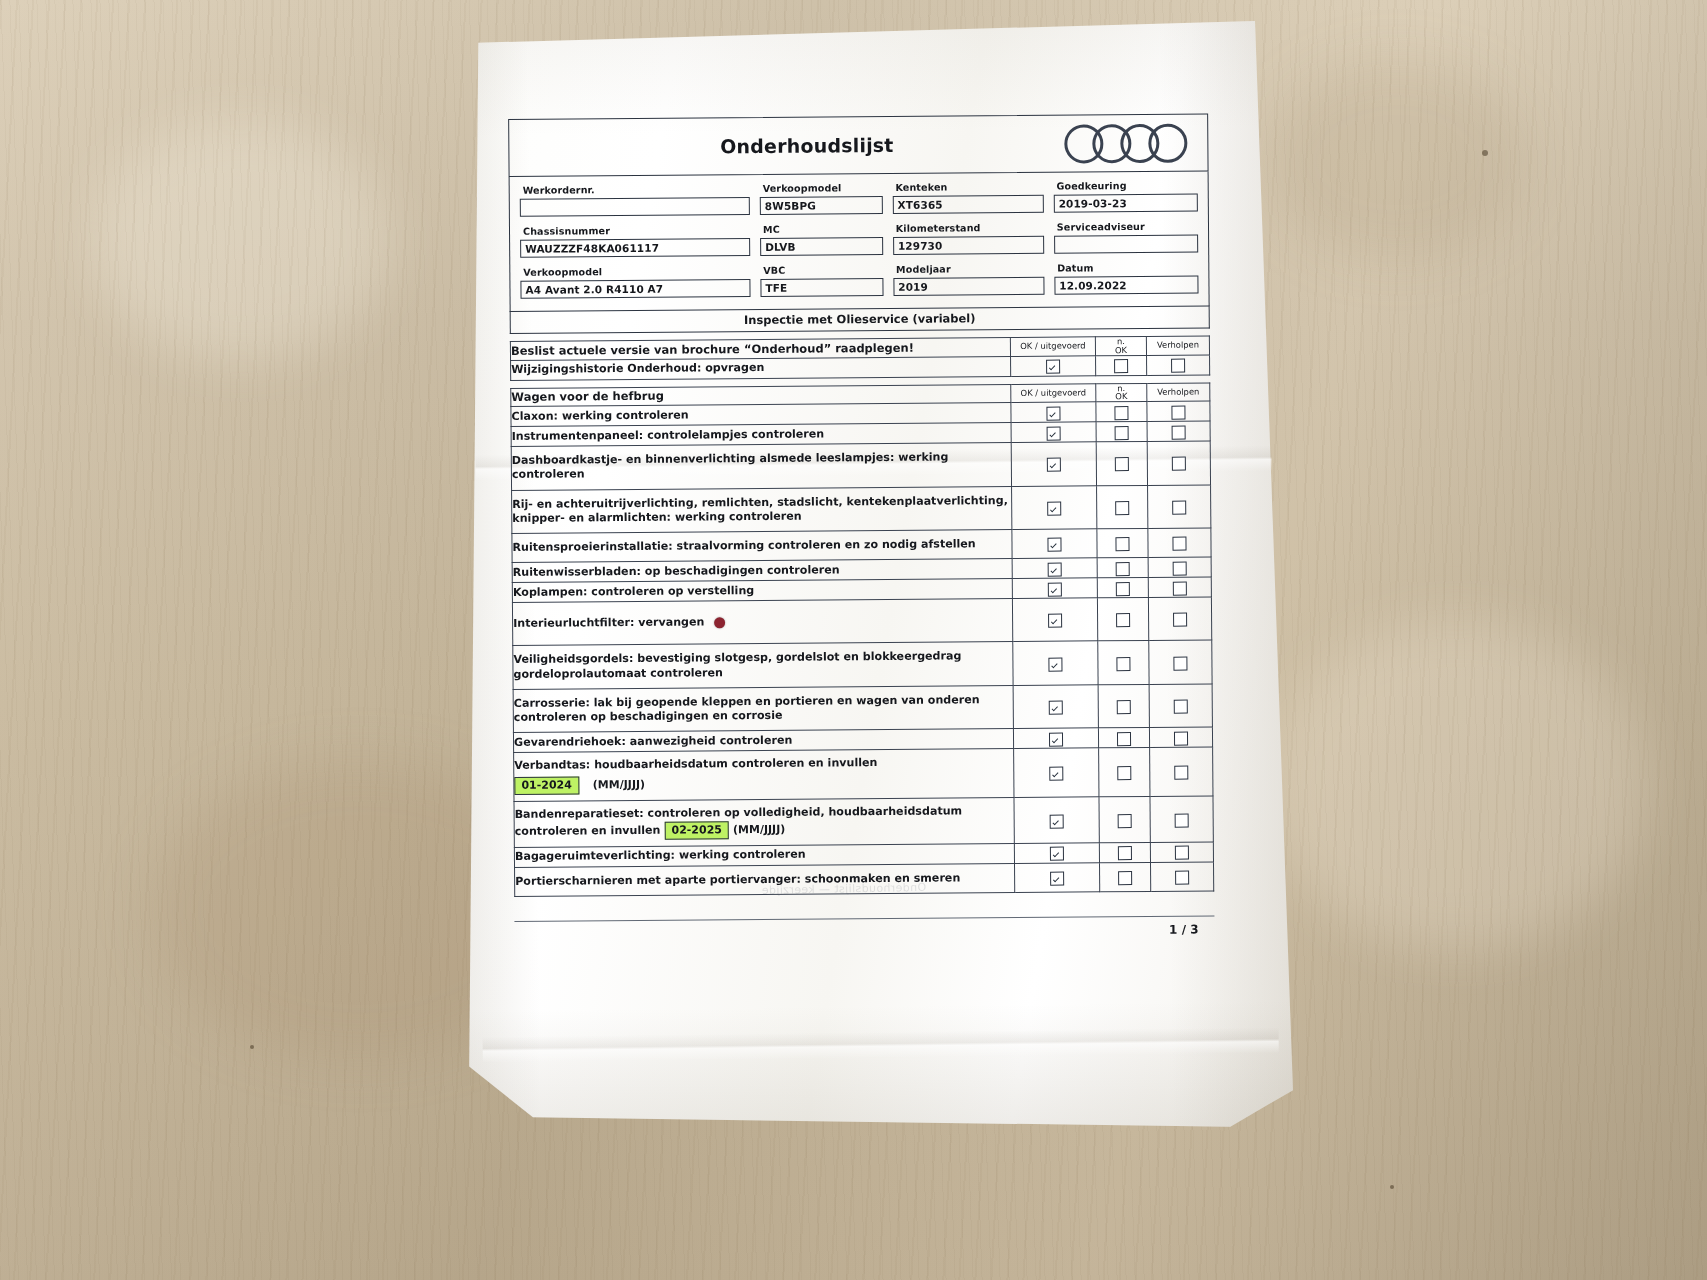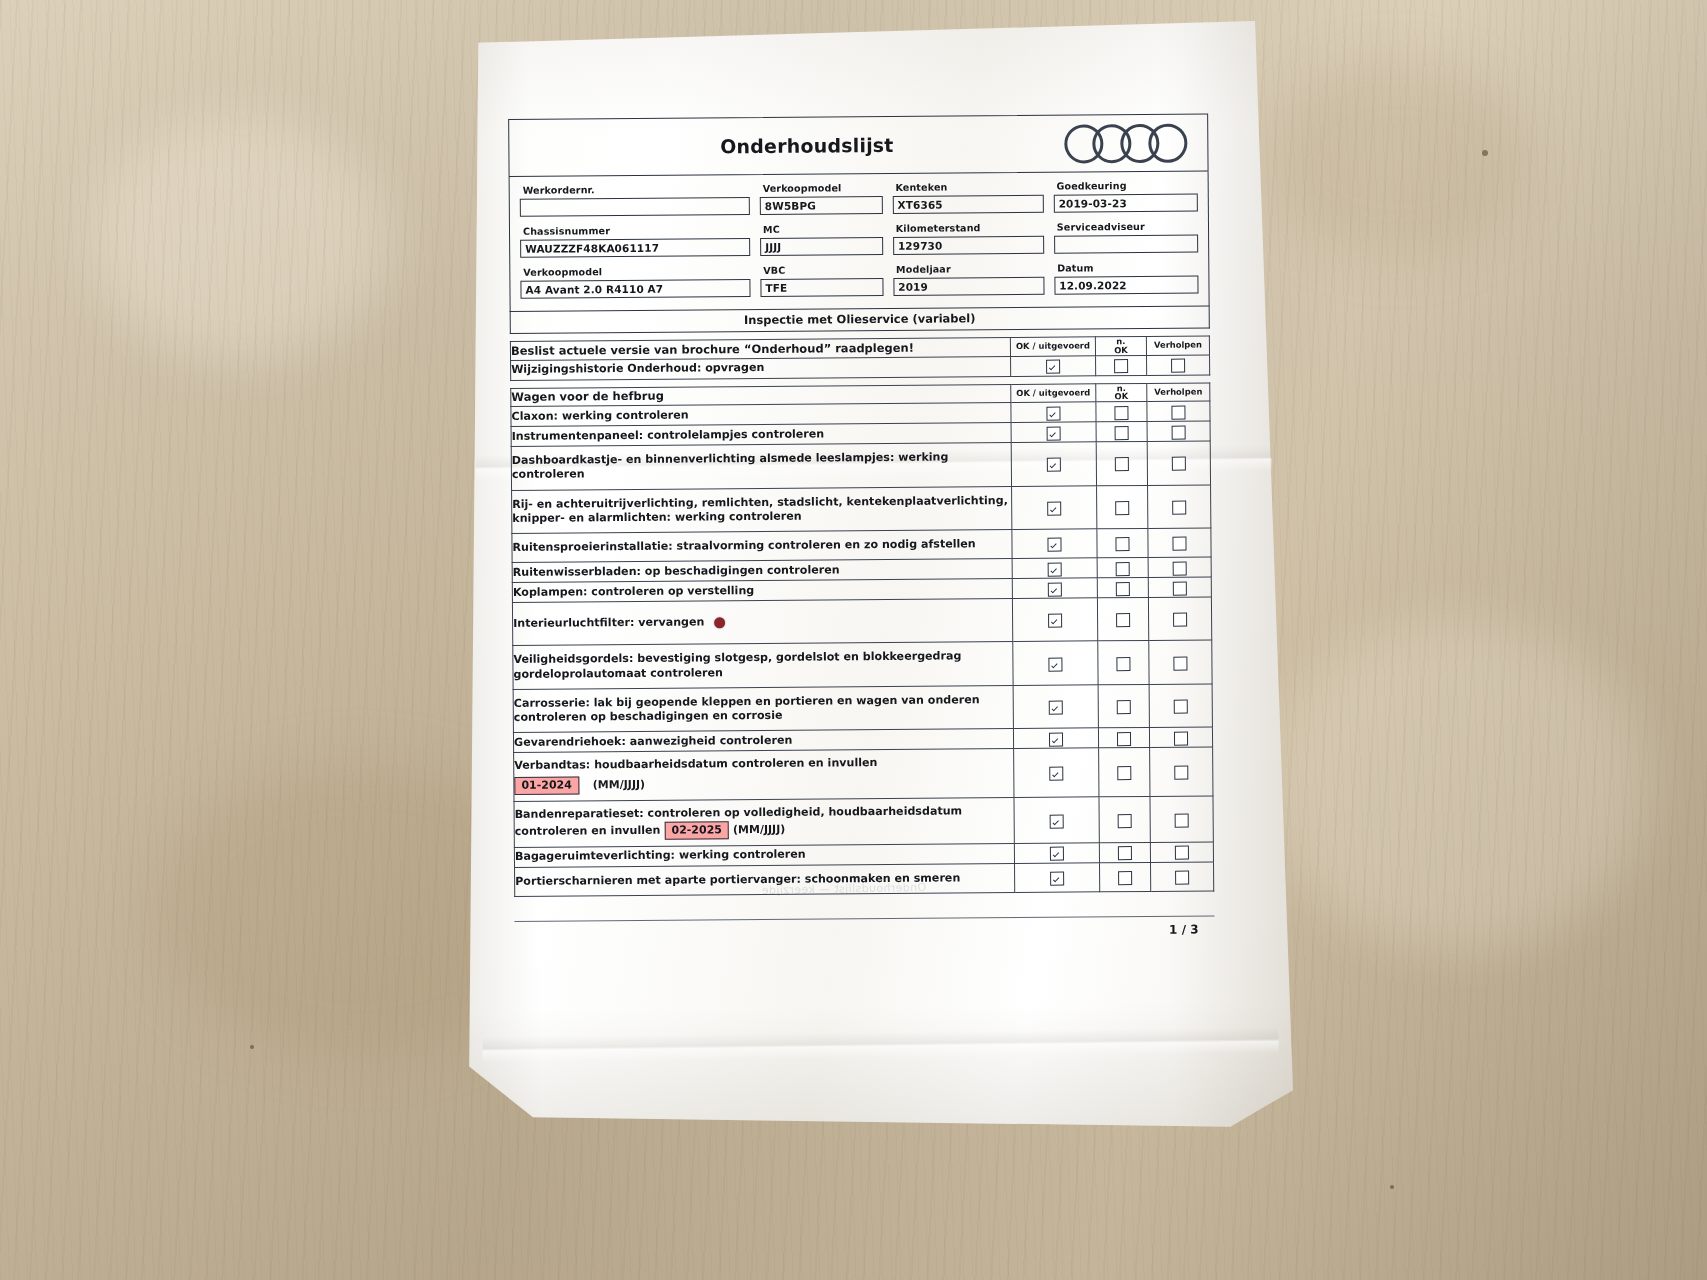--- a/index.html
+++ b/index.html
@@ -98,38 +98,38 @@
   .gap{height:7px;}
 
   
   table.cl{border-collapse:collapse;width:100%;table-layout:fixed;}
   table.cl td,table.cl th{border:1.1px solid #3a4250;padding:0;}
   .col-ok{width:84px;}
   .col-nok{width:50px;}
   .col-ver{width:62px;border-radius:6px;}
 
   .hdr-txt{font-size:11.5px;font-weight:bold;padding:4px 6px 4px 44px;}
-  .hdr-small{font-size:8.4px;font-weight:bold;text-align:center;padding:3px 2px;line-height:1.05;margin-left:45px;}
+  .hdr-small{font-size:8.4px;font-weight:normal;text-align:center;padding:3px 2px;line-height:1.05;margin-left:45px;}
 
   .item{font-size:11.1px;font-weight:bold;padding:4px 6px 4px 44px;line-height:1.28;}
   .item.tall{padding-top:7px;padding-bottom:7px;}
   .mark{text-align:center;vertical-align:middle;}
 
   .cb{
     display:inline-block;width:12px;height:12px;border:1.1px solid #2b3340;
     position:relative;background:#fff;vertical-align:middle;
   }
   .cb.checked:after{
     content:"";position:absolute;left:2px;top:5px;width:5px;height:2px;
     border-left:1.6px solid #26303c;border-bottom:1.6px solid #26303c;
     transform:rotate(-45deg);
   }
   .inlinefield{
     display:inline-block;border:1.1px solid #2b3340;font-size:11px;font-weight:bold;
-    padding:1px 6px;margin:0 4px;vertical-align:baseline;background:#fca5a5;
+    padding:1px 6px;margin:0 4px;vertical-align:baseline;background:#bef264;
   }
   .dot{
     display:inline-block;width:11px;height:11px;border-radius:50%;
     background:#8c2430;margin-left:10px;vertical-align:middle;
     box-shadow:0 0 2px rgba(0,0,0,.35);
   }
   .footer{
     margin-top:24px;border-top:1.1px solid #606874;padding-top:6px;
     text-align:right;font-size:12px;font-weight:bold;padding-right:16px;
   }
@@ -194,21 +194,21 @@
         </div>
       </div>
 
       <div class="irow">
         <div class="cell c1">
           <div class="lab">Chassisnummer</div>
           <div class="val">WAUZZZF48KA061117</div>
         </div>
         <div class="cell c2">
           <div class="lab">MC</div>
-          <div class="val">JJJJ</div>
+          <div class="val">DLVB</div>
         </div>
         <div class="cell c3">
           <div class="lab">Kilometerstand</div>
           <div class="val">129730</div>
         </div>
         <div class="cell c4">
           <div class="lab">Serviceadviseur</div>
           <div class="val"></div>
         </div>
       </div>

